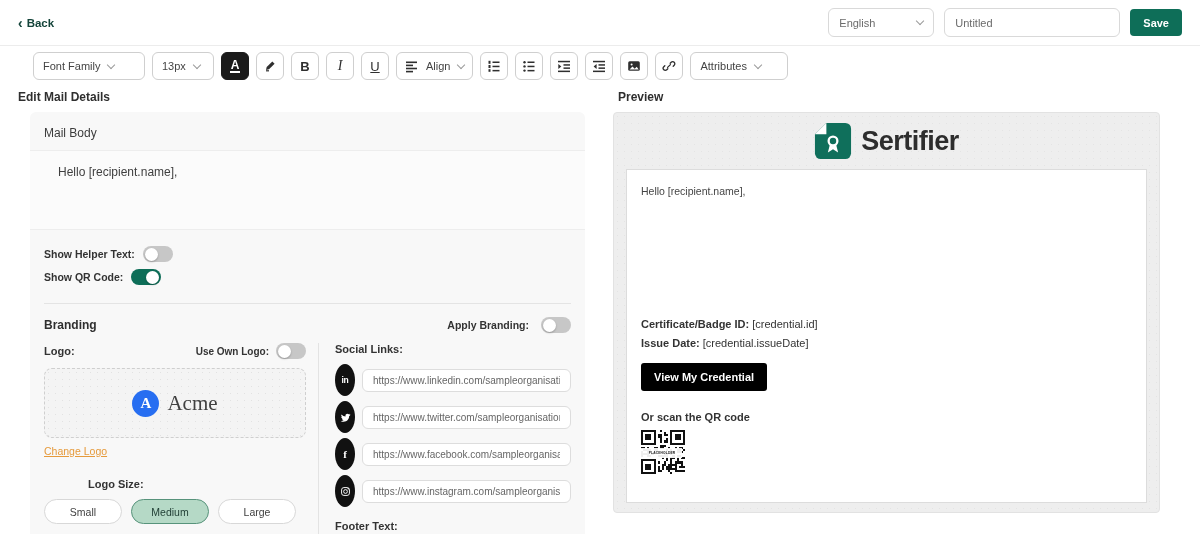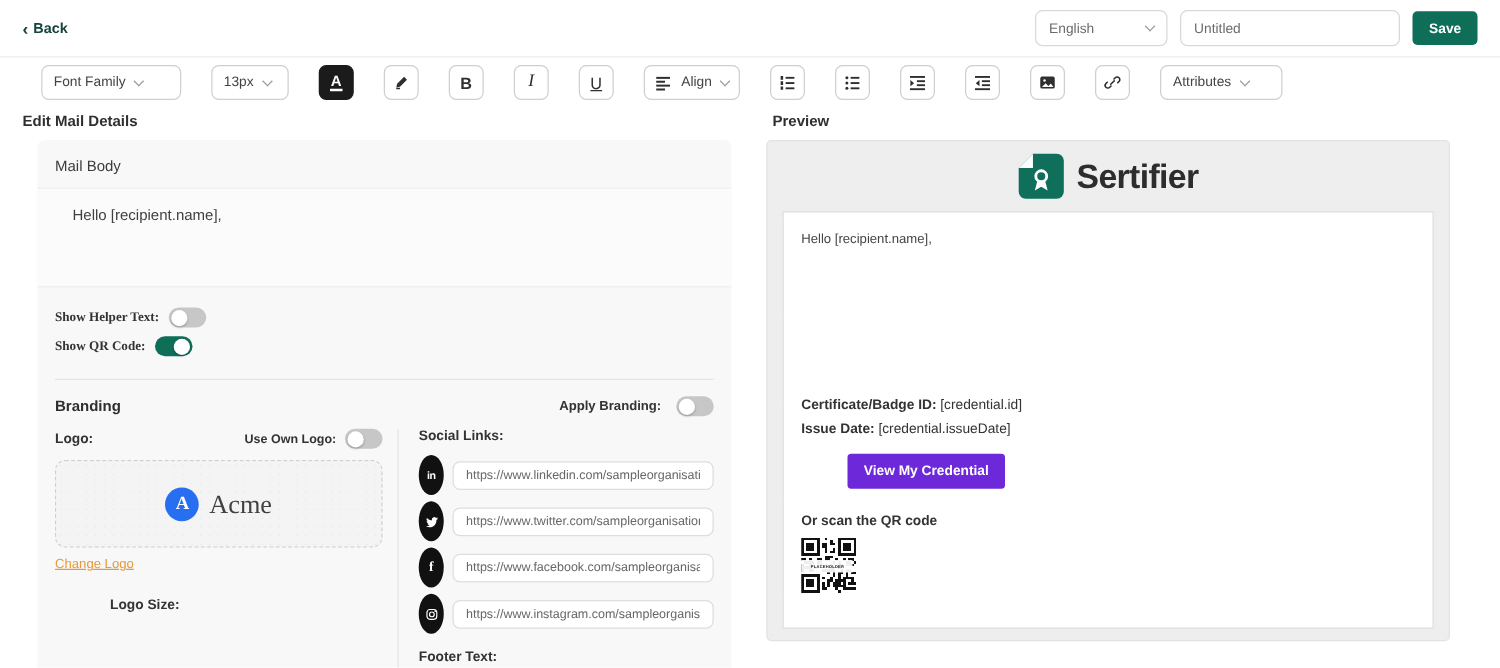--- a/index.html
+++ b/index.html
@@ -12,41 +12,41 @@
   .back-link .chev { font-size:14px; line-height:1; }
   .topbar-right { margin-left:auto; margin-right:18px; display:flex; align-items:center; gap:10px; }
   .select-box { height:29px; border:1px solid #d9d9d9; border-radius:6px; background:#fff; display:flex; align-items:center; padding:0 10px; font-size:11px; color:#6b6b6b; gap:8px; cursor:pointer; }
   .select-box .grow { flex:1; }
   .caret { width:6px; height:6px; border-right:1.4px solid #9a9a9a; border-bottom:1.4px solid #9a9a9a; transform:rotate(45deg); margin-top:-3px; flex:none; }
   .lang-select { width:106px; }
   .title-input { width:176px; height:29px; border:1px solid #d9d9d9; border-radius:6px; font-size:11px; color:#6b6b6b; padding:0 10px; outline:none; font-family:"Liberation Sans",sans-serif; }
   .save-btn { height:27px; padding:0 13px; background:#0E6E58; color:#fff; border:none; border-radius:4px; font-size:11px; font-weight:600; cursor:pointer; font-family:"Liberation Sans",sans-serif; }
 
   
-  .toolbar { position:absolute; left:33px; top:52px; height:28px; display:flex; align-items:flex-end; gap:24px; }
+  .toolbar { position:absolute; left:33px; top:52px; height:28px; display:flex; align-items:flex-end; gap:7px; }
   .tb-select { height:28px; border:1px solid #cfcfcf; border-radius:6px; background:#fff; display:flex; align-items:center; padding:0 9px; font-size:11px; color:#444; gap:8px; cursor:pointer; }
   .tb-btn { width:28px; height:28px; border:1px solid #cfcfcf; border-radius:6px; background:#fff; display:flex; align-items:center; justify-content:center; font-size:13px; color:#2f2f2f; cursor:pointer; }
   .tb-btn svg { display:block; }
   .tb-btn.active-dark { background:#1b1b1b; border-color:#1b1b1b; color:#fff; }
   .letter-b { font-weight:800; }
   .letter-i { font-family:"Liberation Serif", serif; font-style:italic; font-size:14px; }
   .letter-u { text-decoration:underline; }
   .color-A { font-weight:700; font-size:12px; border-bottom:2.5px solid #fff; line-height:1.05; padding:0 1px; }
   .align-box { padding:0 8px; }
   .align-box .lbl { font-size:11px; color:#444; }
 
   
   .section-h { position:absolute; font-size:12px; font-weight:600; color:#2f2f2f; }
 
   
   .left-card { position:absolute; left:30px; top:112px; width:555px; height:430px; background:#f8f8f8; border-radius:6px; padding:14px; }
   .mail-body-label { font-size:12px; color:#3c3c3c; }
   .mail-editor { margin:10px -14px 0; border-top:1px solid #ededed; border-bottom:1px solid #ededed; background:#fbfbfb; height:80px; padding:14px 28px; }
   .mail-editor .txt { font-size:12px; color:#3f3f3f; }
-  .toggle-row { display:flex; align-items:center; gap:8px; margin-top:7px;font-family:Liberation Serif, serif; }
+  .toggle-row { display:flex; align-items:center; gap:8px; margin-top:7px; }
   .toggle-row .t-label { font-size:10.5px; font-weight:700; color:#333; }
   .toggle { width:30px; height:16px; border-radius:9px; background:#c7c7c7; position:relative; cursor:pointer; flex:none; }
   .toggle::after { content:""; position:absolute; top:1.5px; left:2px; width:13px; height:13px; border-radius:50%; background:#fff; box-shadow:0 1px 2px rgba(0,0,0,.25); }
   .toggle.active { background:#0E6E58; }
   .toggle.active::after { left:auto; right:2px; }
   .toggles-block { margin-top:16px; }
   .hr { border-top:1px solid #e4e4e4; margin-top:18px; }
   .branding-row { display:flex; align-items:center; margin-top:13px; }
   .branding-h { font-size:12px; font-weight:600; color:#2f2f2f; }
   .apply-wrap { margin-left:auto; display:flex; align-items:center; gap:12px; }
@@ -77,21 +77,21 @@
   .footer-area::placeholder { color:#aaa; }
 
   
   .preview-card { position:absolute; left:613px; top:112px; width:547px; height:401px; background-color:#eeeeee; background-image:radial-gradient(#e4e4e4 .6px, transparent .7px); background-size:7px 7px; border:1px solid #e2e2e2; border-radius:4px; }
   .pv-logo-row { height:56px; display:flex; align-items:center; justify-content:center; gap:9px; }
   .pv-brand { font-size:27px; font-weight:800; color:#2d2d2d; letter-spacing:-.5px; }
   .pv-box { margin:0 12px; height:334px; background:#fff; border:1px solid #dcdcdc; padding:15px 14px; }
   .pv-greeting { font-size:10.5px; color:#444; }
   .pv-cred { margin-top:118px; font-size:11px; color:#333; line-height:1.75; }
   .pv-cred .lbl { font-weight:700; margin-right:3px; }
-  .pv-btn { margin-top:9px; display:inline-block; background:#6d28d9; color:#fff; font-size:11px; font-weight:700; padding:8px 13px; border-radius:3px; border:none; font-family:"Liberation Sans",sans-serif;margin-left:37px; }
+  .pv-btn { margin-top:9px; display:inline-block; background:#000000; color:#fff; font-size:11px; font-weight:700; padding:8px 13px; border-radius:3px; border:none; font-family:"Liberation Sans",sans-serif; }
   .pv-qr-caption { margin-top:20px; font-size:11px; font-weight:700; color:#333; }
   .qr-wrap { position:relative; width:44px; height:46px; margin-top:6px; }
   .qr-wrap svg { width:44px; height:46px; display:block; }
   .qr-band { position:absolute; left:0; right:3px; top:42%; height:22%; background:rgba(255,255,255,.93); display:flex; align-items:center; justify-content:center; overflow:hidden; }
   .qr-band span { font-size:9px; font-weight:700; color:#222; transform:scale(.36); transform-origin:center; white-space:nowrap; letter-spacing:.5px; }
 
   .icon-stroke { stroke:#2f2f2f; fill:none; stroke-width:1.3; stroke-linecap:round; stroke-linejoin:round; }
 </style>
 </head>
 <body>
@@ -256,20 +256,25 @@
           <span class="t-label">Use Own Logo:</span>
           <span class="toggle"></span>
         </span>
       </div>
       <div class="logo-box">
         <span class="acme-circle">A</span>
         <span class="acme-name">Acme</span>
       </div>
       <a class="change-logo">Change Logo</a>
       <div class="b-label logo-size-label">Logo Size:</div>
+      <div class="size-row">
+        <button class="size-btn">Small</button>
+        <button class="size-btn active">Medium</button>
+        <button class="size-btn">Large</button>
+      </div>
     </div>
 
     <div class="col-right">
       <div class="b-label">Social Links:</div>
       <div class="social-rows">
         <div class="social-row">
           <span class="soc-icon">
               <span class="in">in</span>
             </span>
           <input class="soc-input" value="https://www.linkedin.com/sampleorganisation" style="">

